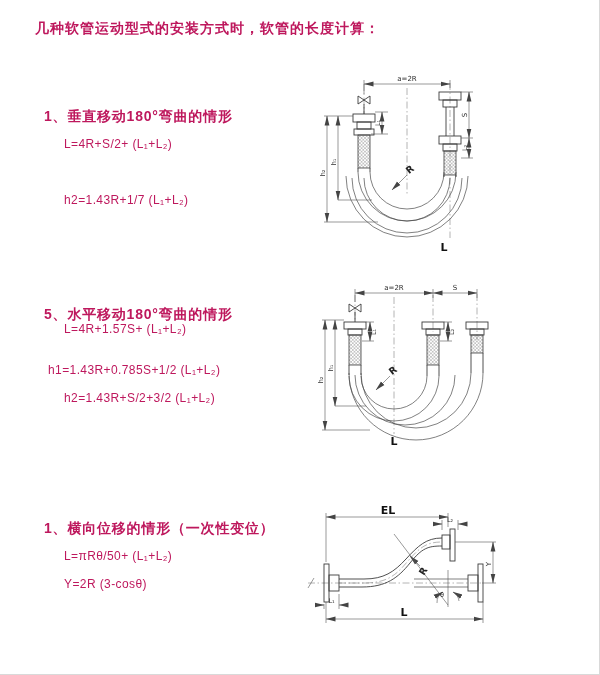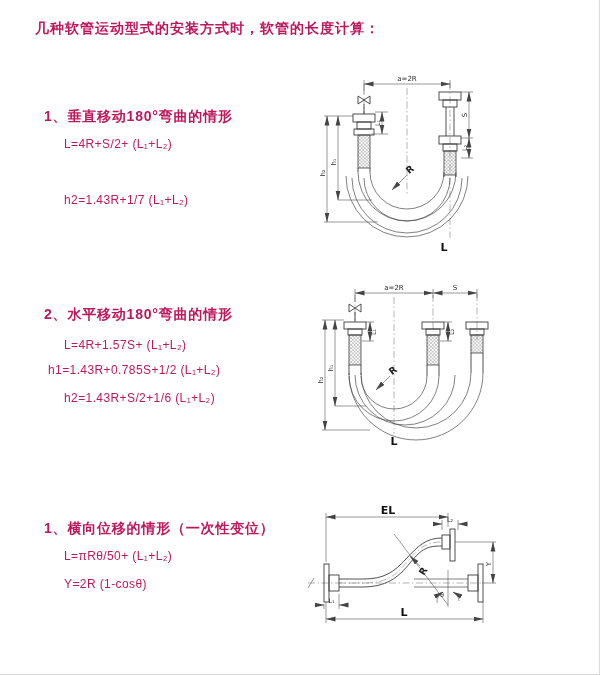--- a/index.html
+++ b/index.html
@@ -35,28 +35,28 @@
       </pattern>
     </defs>
   </svg>
 
   <div class="t title" style="left:35px;top:20px">几种软管运动型式的安装方式时，软管的长度计算：</div>
 
   <div class="t heading" style="left:44px;top:108px">1、垂直移动180°弯曲的情形</div>
   <div class="t formula" style="left:64px;top:137px">L=4R+S/2+ (L₁+L₂)</div>
   <div class="t formula" style="left:64px;top:193px">h2=1.43R+1/7 (L₁+L₂)</div>
 
-  <div class="t heading" style="left:44px;top:306px">2、水平移动180°弯曲的情形</div>
-  <div class="t formula" style="left:64px;top:338px">L=4R+1.57S+ (L₁+L₂)</div>
+  <div class="t heading" style="left:44px;top:306px">5、水平移动180°弯曲的情形</div>
+  <div class="t formula" style="left:64px;top:322px">L=4R+1.57S+ (L₁+L₂)</div>
   <div class="t formula" style="left:48px;top:363px">h1=1.43R+0.785S+1/2 (L₁+L₂)</div>
-  <div class="t formula" style="left:64px;top:391px">h2=1.43R+S/2+1/6 (L₁+L₂)</div>
+  <div class="t formula" style="left:64px;top:391px">h2=1.43R+S/2+3/2 (L₁+L₂)</div>
 
   <div class="t heading" style="left:44px;top:520px">1、横向位移的情形（一次性变位）</div>
   <div class="t formula" style="left:64px;top:549px">L=πRθ/50+ (L₁+L₂)</div>
-  <div class="t formula" style="left:64px;top:577px">Y=2R (1-cosθ)</div>
+  <div class="t formula" style="left:64px;top:577px">Y=2R (3-cosθ)</div>
 
   <svg style="left:314px;top:70px" width="190" height="192" viewBox="0 0 190 192">
 
     <g>
       <path class="cl" d="M93,18 V126"></path>
       <path class="cl" d="M136,13 V168"></path>
       <path class="cl" d="M50,14 V44"></path>
     </g>
 
     <g>

